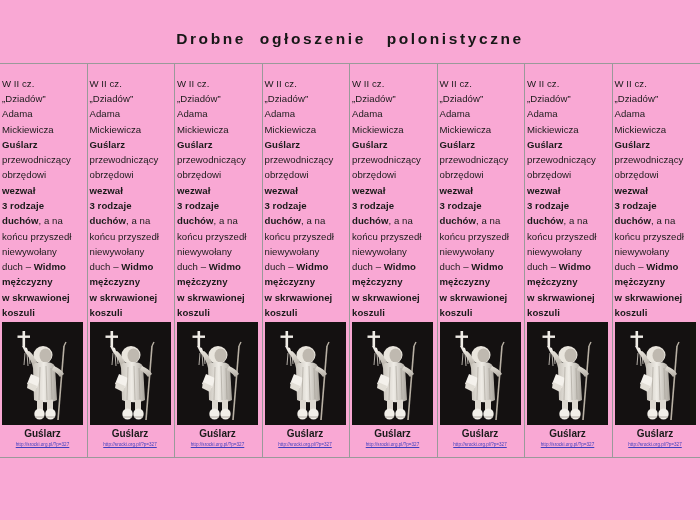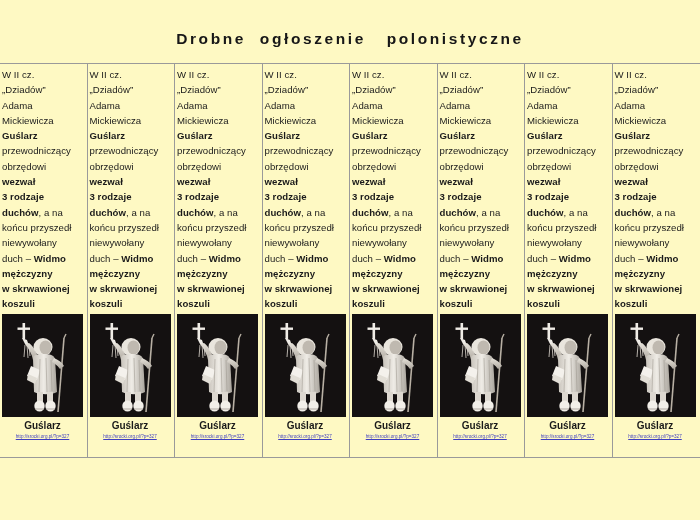--- a/index.html
+++ b/index.html
@@ -11,21 +11,21 @@
     width: 700px;
     height: 520px;
     overflow: hidden;
     font-family: "Liberation Sans", "DejaVu Sans", sans-serif;
     color: #000000;
   }
   .page {
     position: relative;
     width: 700px;
     height: 520px;
-    background: #fef9c3;
+    background: #f9a8d4;
   }
 
   
   .title-wrap {
     position: absolute;
     top: 30px;
     left: 0;
     width: 700px;
     text-align: center;
   }
@@ -53,20 +53,21 @@
   }
   .ad-cell {
     position: relative;
     width: 87.5px;
     flex: 0 0 87.5px;
     box-sizing: border-box;
     border-right: 1px solid #9a9a9a;
     padding: 3px 3px 0 2px;
     display: flex;
     flex-direction: column;
+    justify-content: center;
   }
   .ad-cell:last-child {
     border-right: none;
   }
 
   
   .ad-text {
     font-size: 9.6px;
     line-height: 15.3px;
     color: #1a1a1a;

